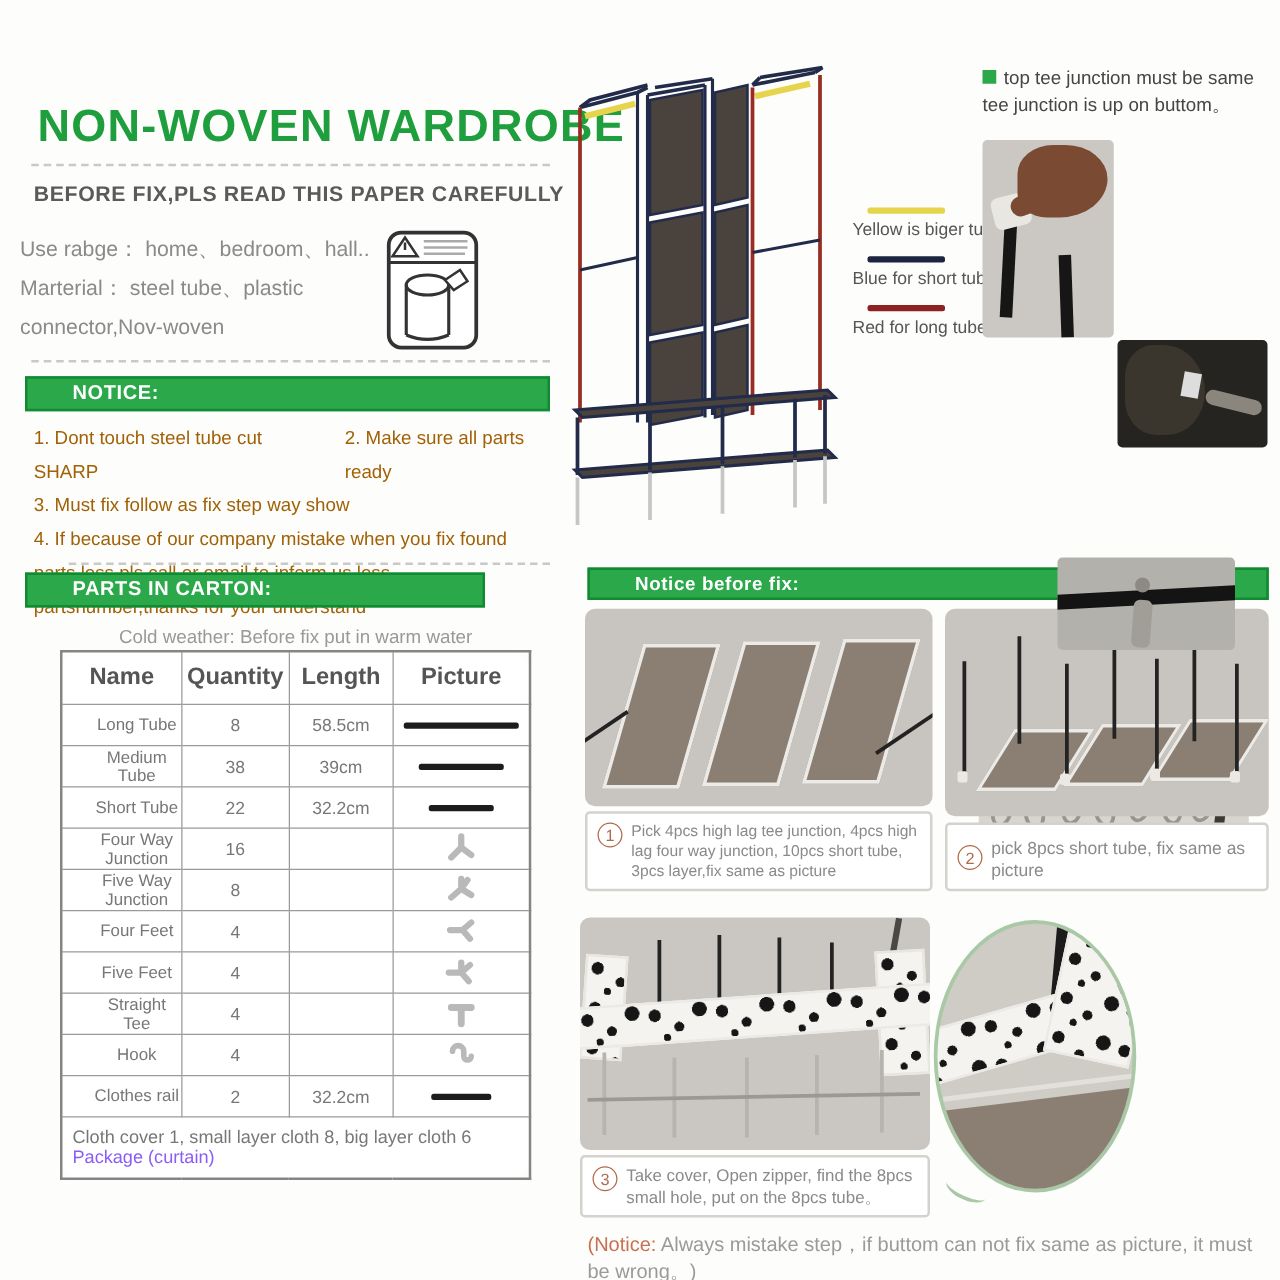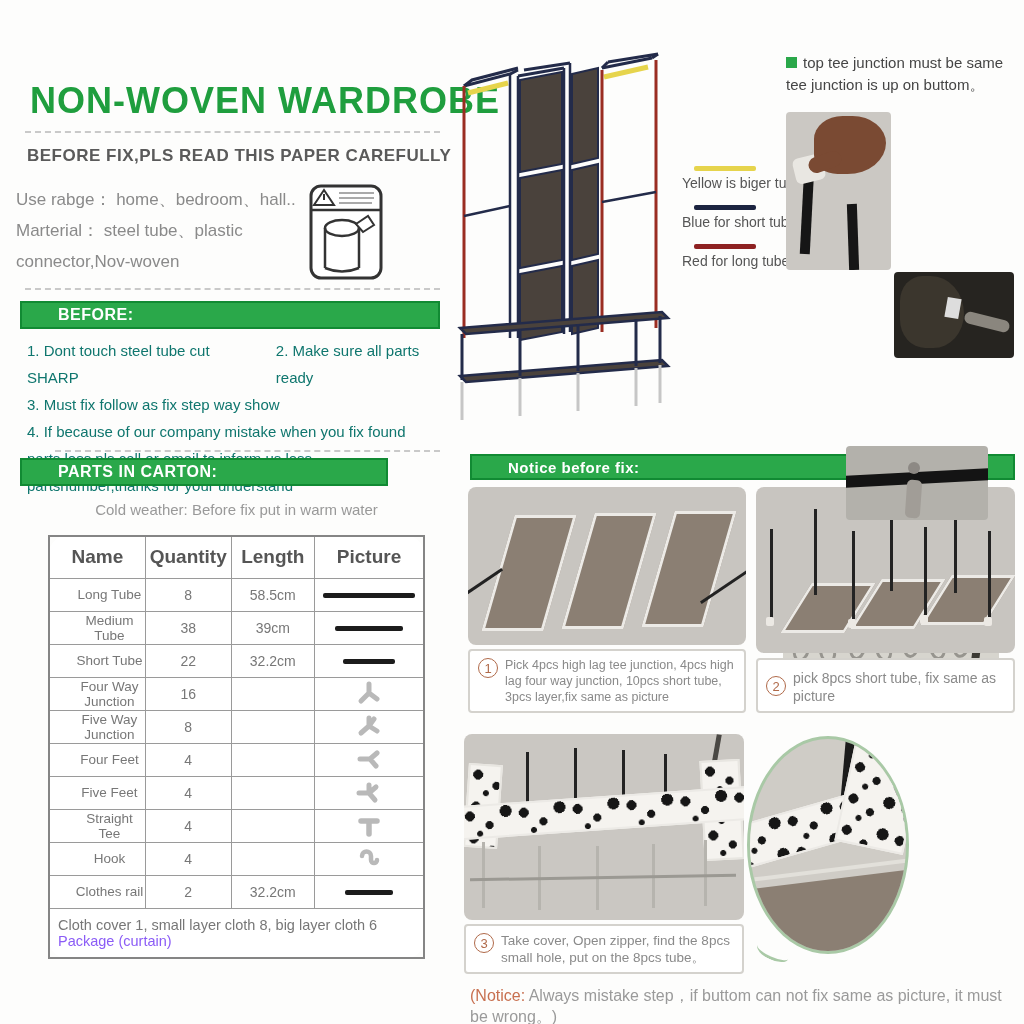--- a/index.html
+++ b/index.html
@@ -9,21 +9,21 @@
 
   
   .title { font-size:36px; font-weight:bold; color:#1f9e3e; letter-spacing:1px; }
   .dash  { border-top:2px dashed #c9c9c9; }
   .subtitle { font-size:17px; font-weight:bold; color:#5a5a5a; letter-spacing:0.5px; }
   .usage { font-size:17px; color:#8a8a8a; line-height:31px; }
 
   .gbar { background:#2aa84a; border:2px solid #118a33; color:#fff; font-weight:bold;
           font-size:16px; display:flex; align-items:center; padding-left:36px; letter-spacing:0.5px; }
 
-  .nlist { font-size:15px; color:#0f766e; line-height:27px; }
+  .nlist { font-size:15px; color:#a16207; line-height:27px; }
   .nrow  { display:flex; gap:36px; }
 
   .coldnote { font-size:15px; color:#999; text-align:center; }
 
   table.parts { border-collapse:collapse; width:377px; background:#fff; }
   table.parts, table.parts td, table.parts th { border:1.5px solid #9a9a9a; }
   table.parts { border:2px solid #858585; }
   table.parts th { font-size:19px; color:#555; font-weight:bold; height:42px; }
   table.parts td { height:33px; font-size:14px; color:#777; text-align:center; }
   td.name-col { text-align:left; padding-left:24px; font-size:13.5px !important; }
@@ -99,38 +99,38 @@
     <line x1="33" y1="21" x2="66" y2="21" stroke="#aaa" stroke-width="2"></line>
     <ellipse cx="36" cy="46" rx="17" ry="8" fill="#fff" stroke="#333" stroke-width="2.5"></ellipse>
     <line x1="19" y1="46" x2="19" y2="86" stroke="#333" stroke-width="2.5"></line>
     <line x1="53" y1="46" x2="53" y2="86" stroke="#333" stroke-width="2.5"></line>
     <path d="M19 86 Q36 93 53 86" fill="none" stroke="#333" stroke-width="2.5"></path>
     <path d="M50 42 L62 34 L68 43 L57 50 Z" fill="#fff" stroke="#333" stroke-width="2"></path>
   </svg>
 
   <div class="abs dash" style="left:25px; top:288px; width:415px;"></div>
 
-  <div class="abs gbar" style="left:20px; top:301px; width:420px; height:28px;">BEFORE:</div>
+  <div class="abs gbar" style="left:20px; top:301px; width:420px; height:28px;">NOTICE:</div>
 
   <div class="abs nlist" style="left:27px; top:337px; width:414px;">
     <div class="nrow">
       <span>1. Dont touch steel tube cut SHARP</span>
       <span>2. Make sure all parts ready</span>
     </div>
     <div>3. Must fix follow as fix step way show</div>
     <div>4. If because of our company mistake  when you fix found parts less,pls call or email to inform us less partsnumber,thanks for your understand</div>
   </div>
 
   <div class="abs dash" style="left:55px; top:450px; width:385px;"></div>
 
   <div class="abs gbar" style="left:20px; top:458px; width:368px; height:28px;">PARTS IN CARTON:</div>
 
   <div class="abs coldnote" style="left:48px; top:501px; width:377px;">Cold weather: Before fix put in warm water</div>
 
-  <table class="parts abs" style="left:48px; top:535px;border-radius:21px;">
+  <table class="parts abs" style="left:48px; top:520px;border-radius:21px;">
     <tbody>
         <tr>
       <th style="width:97px;">Name</th>
       <th style="width:86px;">Quantity</th>
       <th style="width:84px;">Length</th>
       <th style="width:110px;">Picture</th>
     </tr>
     <tr>
       <td class="name-col">Long Tube</td>
       <td>8</td>

